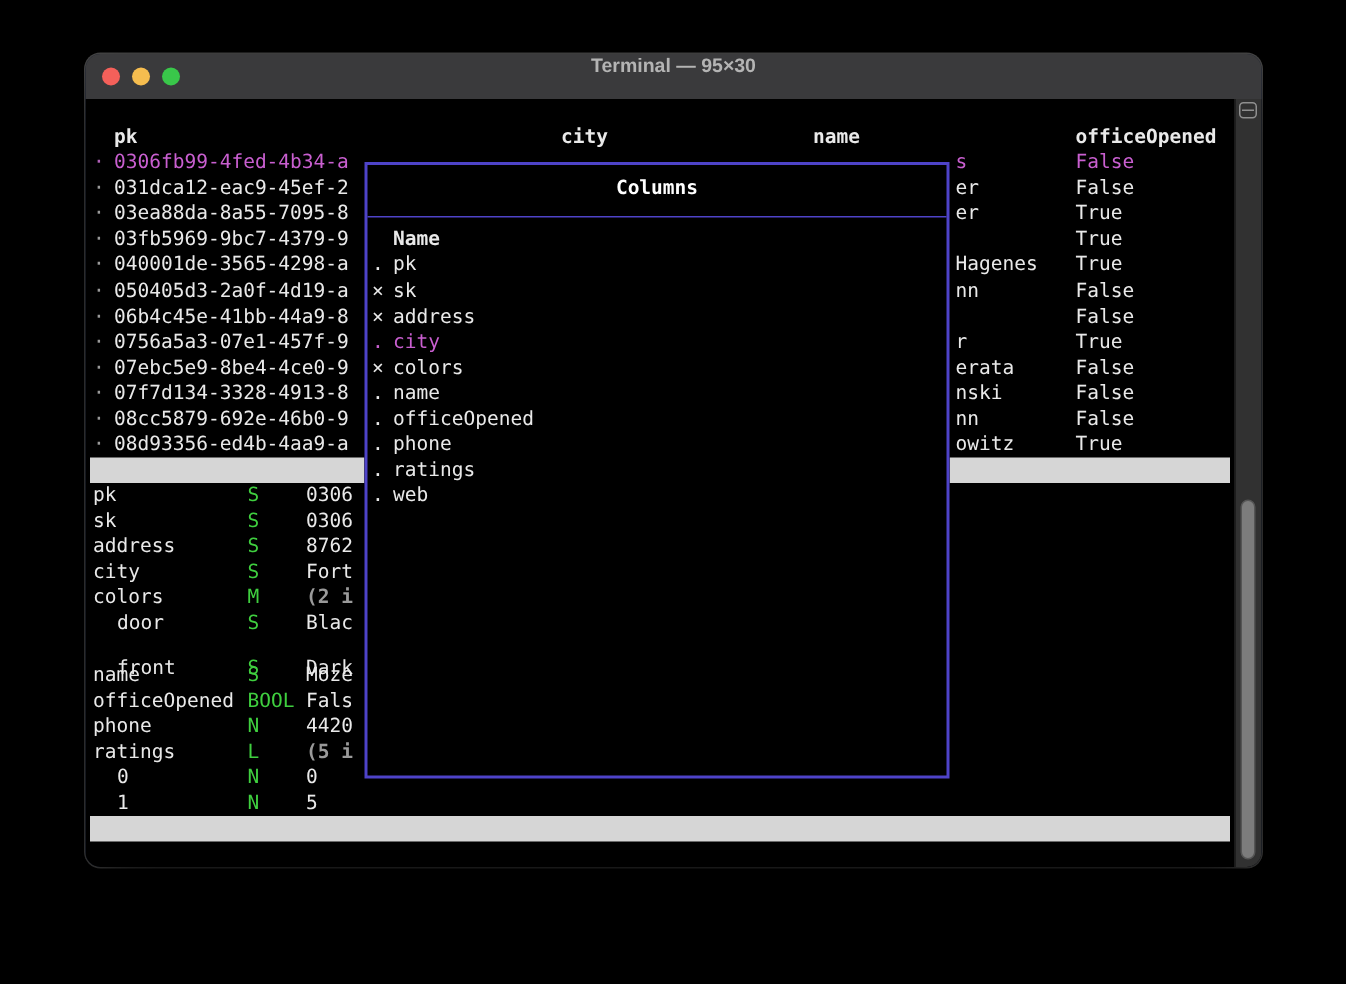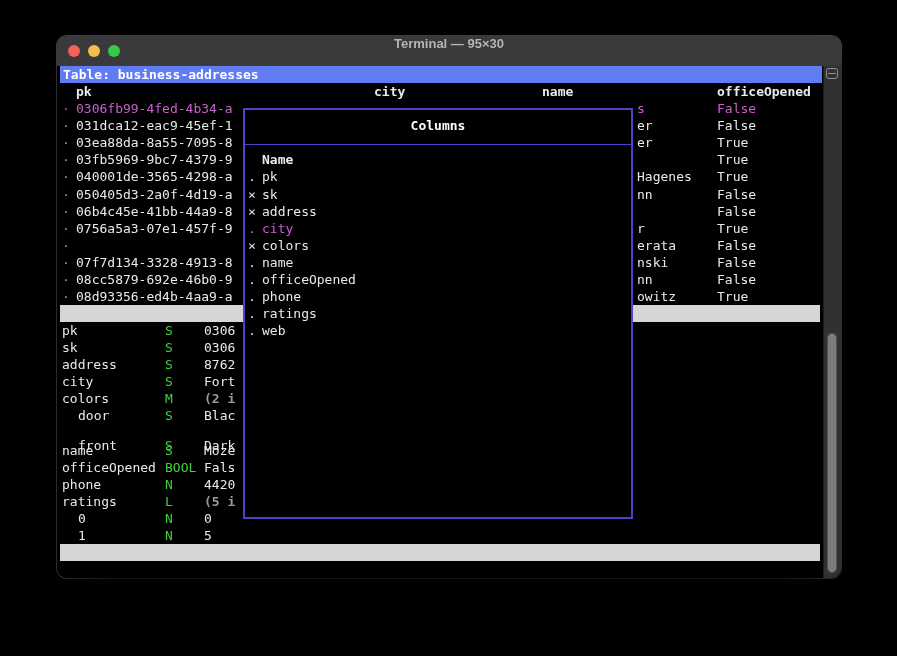--- a/index.html
+++ b/index.html
@@ -92,38 +92,37 @@
 <div class="window">
   <div class="titlebar">
     <span class="light red"></span>
     <span class="light yellow"></span>
     <span class="light green"></span>
     <div class="title">Terminal — 95×30</div>
   </div>
 
   <div class="content">
 
-    <div class="bluebar">Table: business-addresses</div>
 
     <div class="trow hdr" style="top:17.1px">
       <span class="c-pk">pk</span>
       <span class="c-city">city</span>
       <span class="c-name">name</span>
       <span class="c-oo">officeOpened</span>
     </div>
 
     <div class="trow sel" style="top:34.1px">
       <span class="c-bullet">·</span>
       <span class="c-pk">0306fb99-4fed-4b34-a</span>
       <span class="c-ntail">s</span>
       <span class="c-oo">False</span>
     </div>
     <div class="trow" style="top:51.2px">
       <span class="c-bullet">·</span>
-      <span class="c-pk">031dca12-eac9-45ef-1</span>
+      <span class="c-pk">031dca12-eac9-45ef-2</span>
       <span class="c-ntail">er</span>
       <span class="c-oo">False</span>
     </div>
     <div class="trow" style="top:68.3px">
       <span class="c-bullet">·</span>
       <span class="c-pk">03ea88da-8a55-7095-8</span>
       <span class="c-ntail">er</span>
       <span class="c-oo">True</span>
     </div>
     <div class="trow" style="top:85.3px">
@@ -151,20 +150,21 @@
       <span class="c-oo">False</span>
     </div>
     <div class="trow" style="top:153.6px">
       <span class="c-bullet">·</span>
       <span class="c-pk">0756a5a3-07e1-457f-9</span>
       <span class="c-ntail">r</span>
       <span class="c-oo">True</span>
     </div>
     <div class="trow" style="top:170.7px">
       <span class="c-bullet">·</span>
+      <span class="c-pk">07ebc5e9-8be4-4ce0-9</span>
       <span class="c-ntail">erata</span>
       <span class="c-oo">False</span>
     </div>
     <div class="trow" style="top:187.7px">
       <span class="c-bullet">·</span>
       <span class="c-pk">07f7d134-3328-4913-8</span>
       <span class="c-ntail">nski</span>
       <span class="c-oo">False</span>
     </div>
     <div class="trow" style="top:204.8px">

